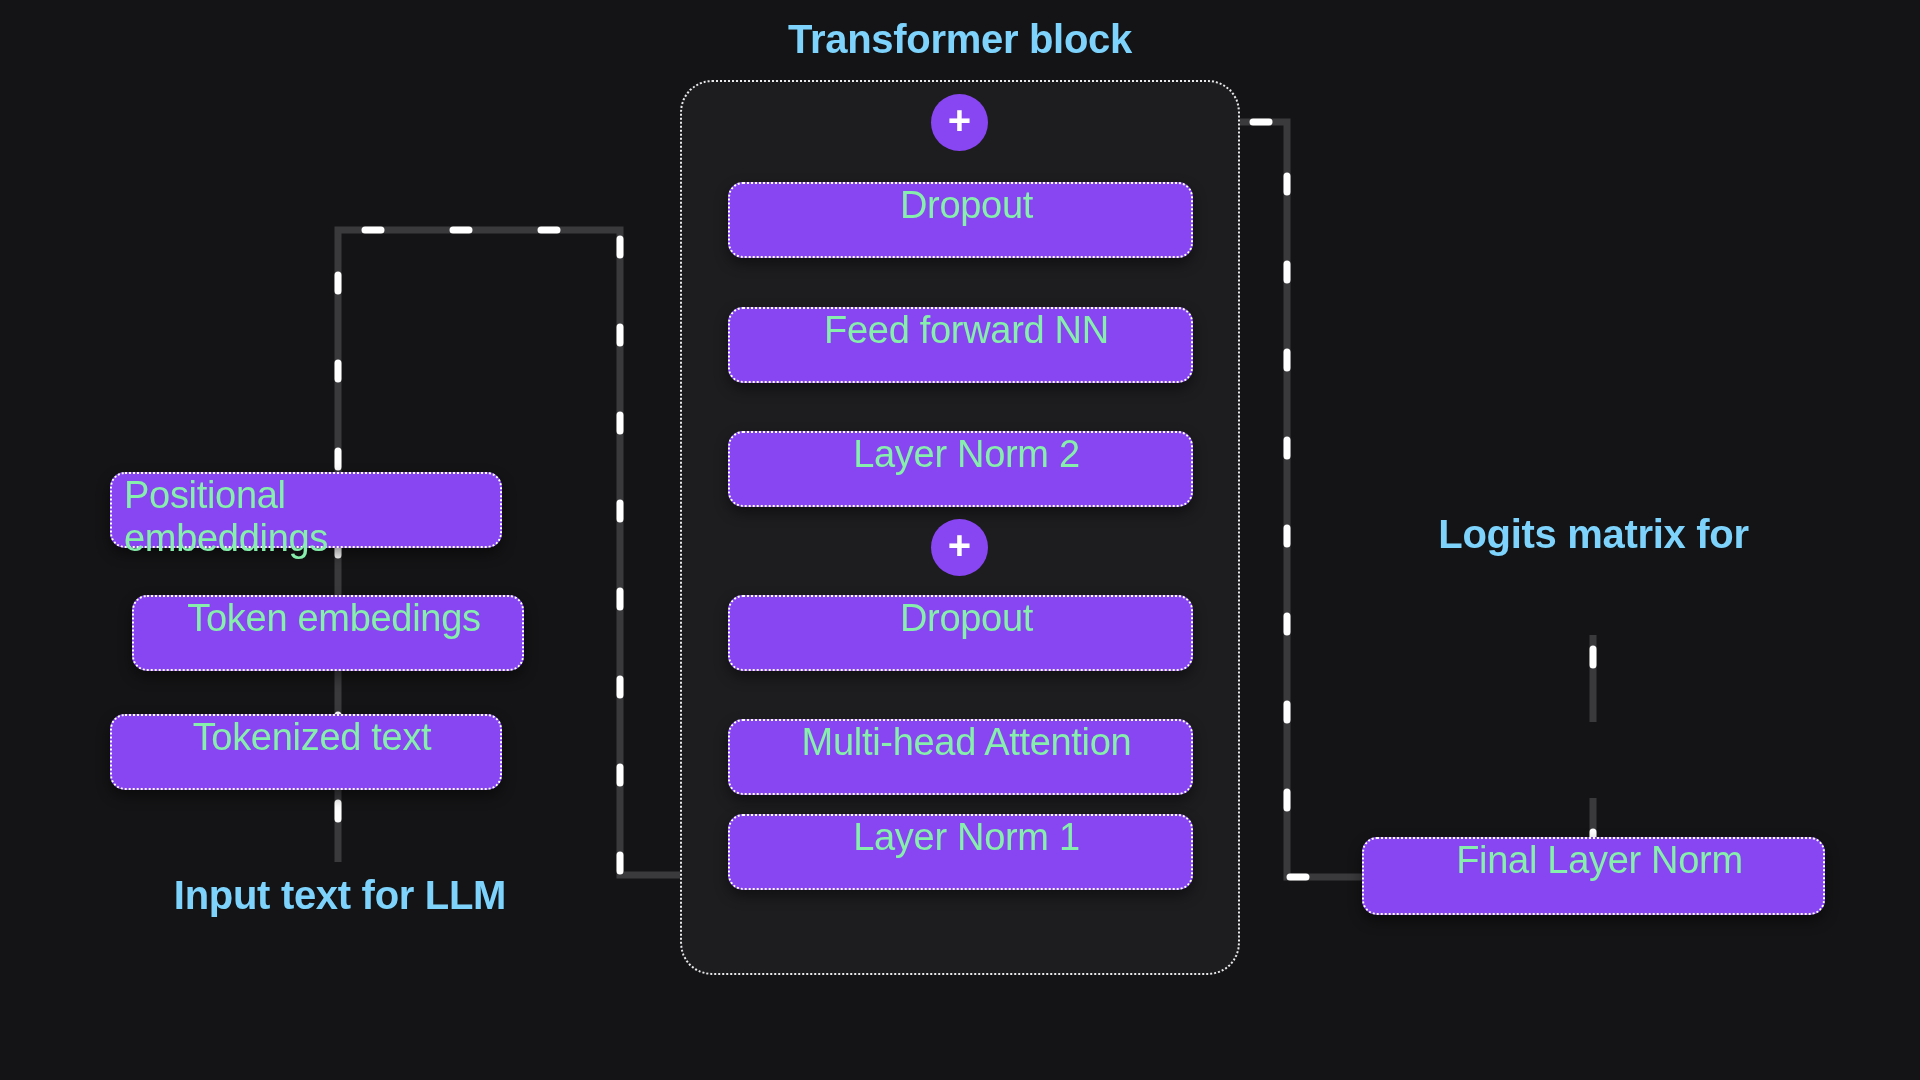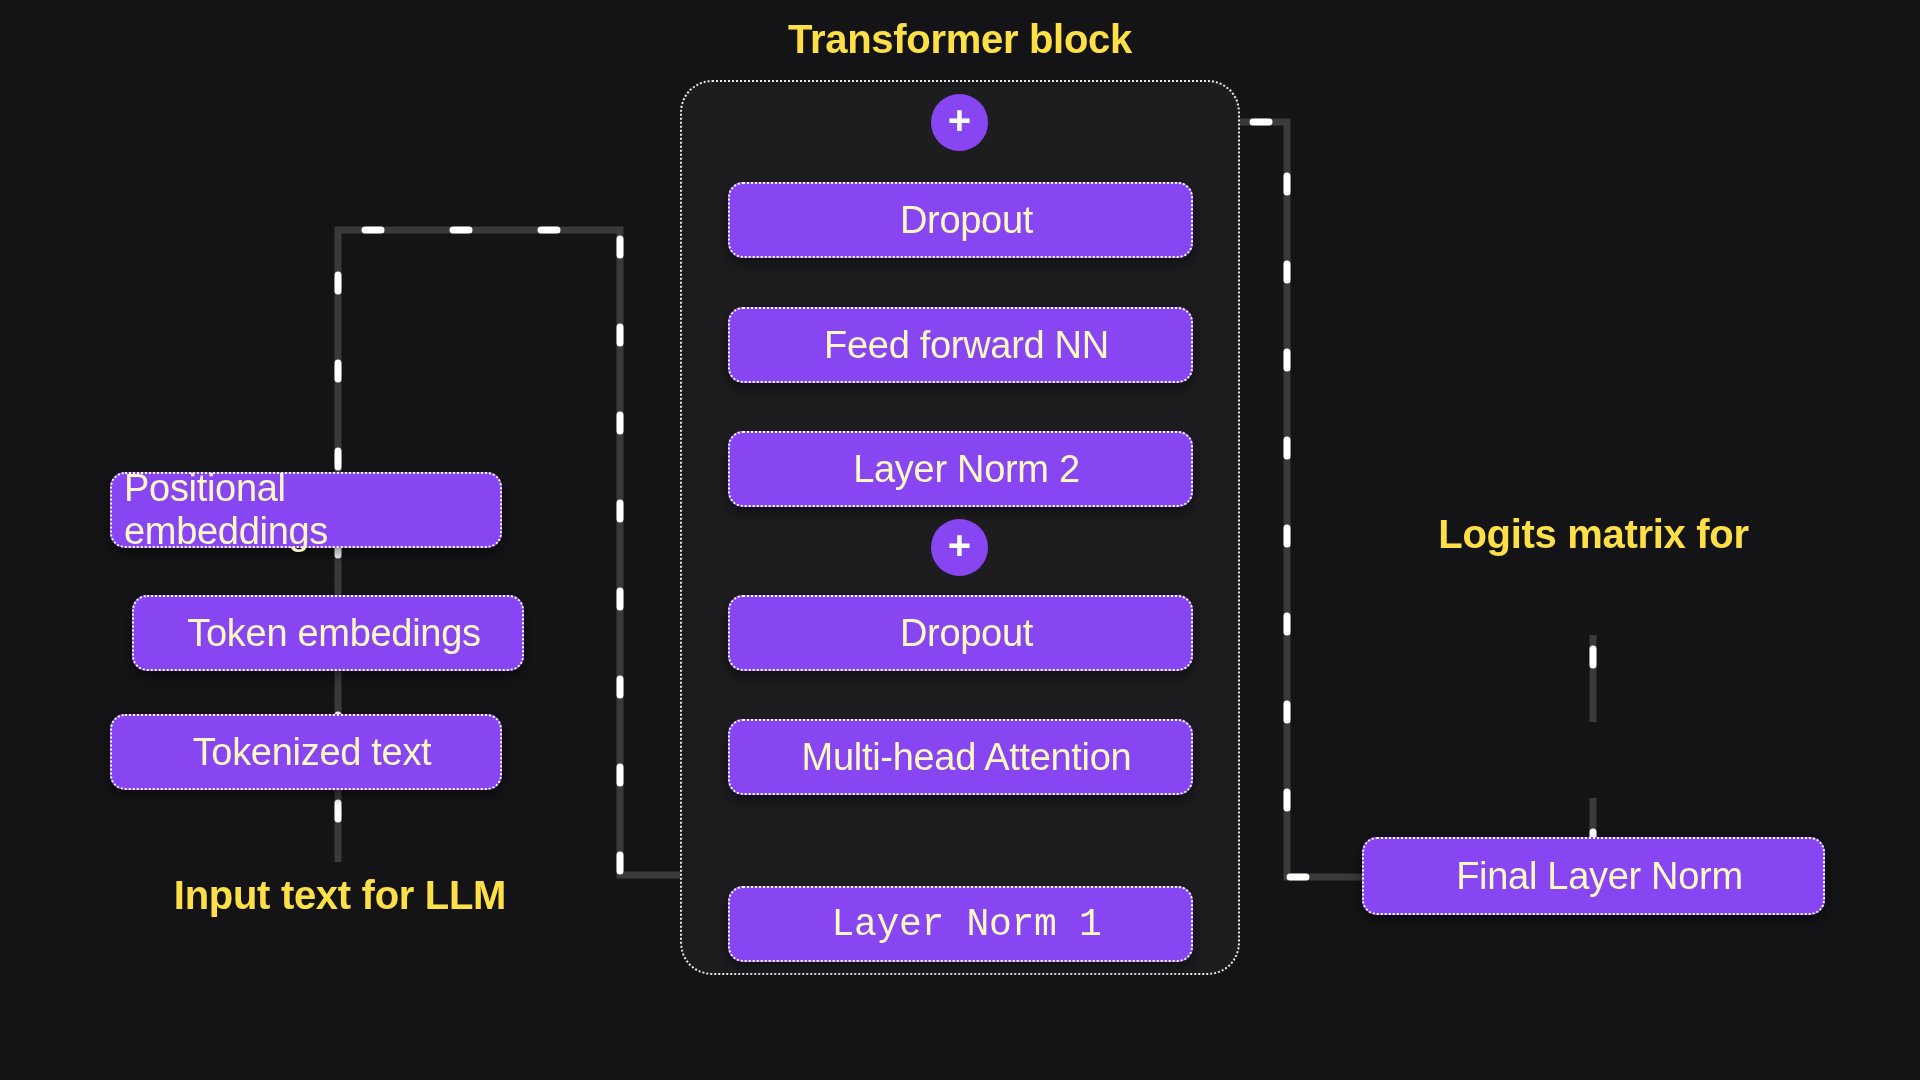--- a/index.html
+++ b/index.html
@@ -41,25 +41,24 @@
     border: 2px dotted #E9E9EC;
     border-radius: 32px;
     z-index: 1;
   }
   .pbox {
     position: absolute;
     height: 76px;
     background: #8845F2;
     border: 2px dotted #FFFFFF;
     border-radius: 15px;
-    color: #fef9c3;
+    color: #86efac;
     font-size: 38px;
     letter-spacing: -0.3px;
     display: flex;
-    align-items: center;
     justify-content: center;
     z-index: 2;
     box-shadow: 0 6px 14px rgba(0,0,0,0.45);
     padding-left: 12px;
   }
   .center-box { left: 728px; width: 465px; }
   .left-box   { left: 110px; width: 392px; }
   .right-box  { left: 1362px; width: 463px; }
   .plus-circle {
     position: absolute;
@@ -70,41 +69,41 @@
     font-size: 40px;
     font-weight: bold;
     display: flex;
     align-items: center;
     justify-content: center;
     z-index: 3;
     padding-bottom: 4px;
   }
   .caption {
     position: absolute;
-    color: #fde047;
+    color: #7dd3fc;
     font-size: 40px;
     font-weight: bold;
     letter-spacing: -0.3px;
     text-align: center;
     z-index: 2;
     line-height: 58px;
   }
   #title            { left: 680px; top: 10px;  width: 560px; }
   #input-caption    { left: 110px; top: 866px; width: 460px; }
   #output-caption   { left: 1362px; top: 505px; width: 463px; }
 
   #plus-top { left: 931px; top: 94px; }
   #plus-mid { left: 931px; top: 519px; }
 
   #box-dropout-2       { top: 182px; }
   #box-ffn             { top: 307px; }
   #box-layernorm-2     { top: 431px; }
   #box-dropout-1       { top: 595px; }
   #box-mha             { top: 719px; }
-  #box-layernorm-1     { top: 886px; font-family: Liberation Mono, monospace; }
+  #box-layernorm-1     { top: 814px; }
 
   #box-pos-emb         { top: 472px; }
   #box-token-emb       { top: 595px; margin-left: 22px; }
   #box-tokenized       { top: 714px; }
 
   #box-output-layer    { top: 722px; height: 78px; }
   #box-final-layernorm { top: 837px; height: 78px; }
 </style>
 </head>
 <body>

